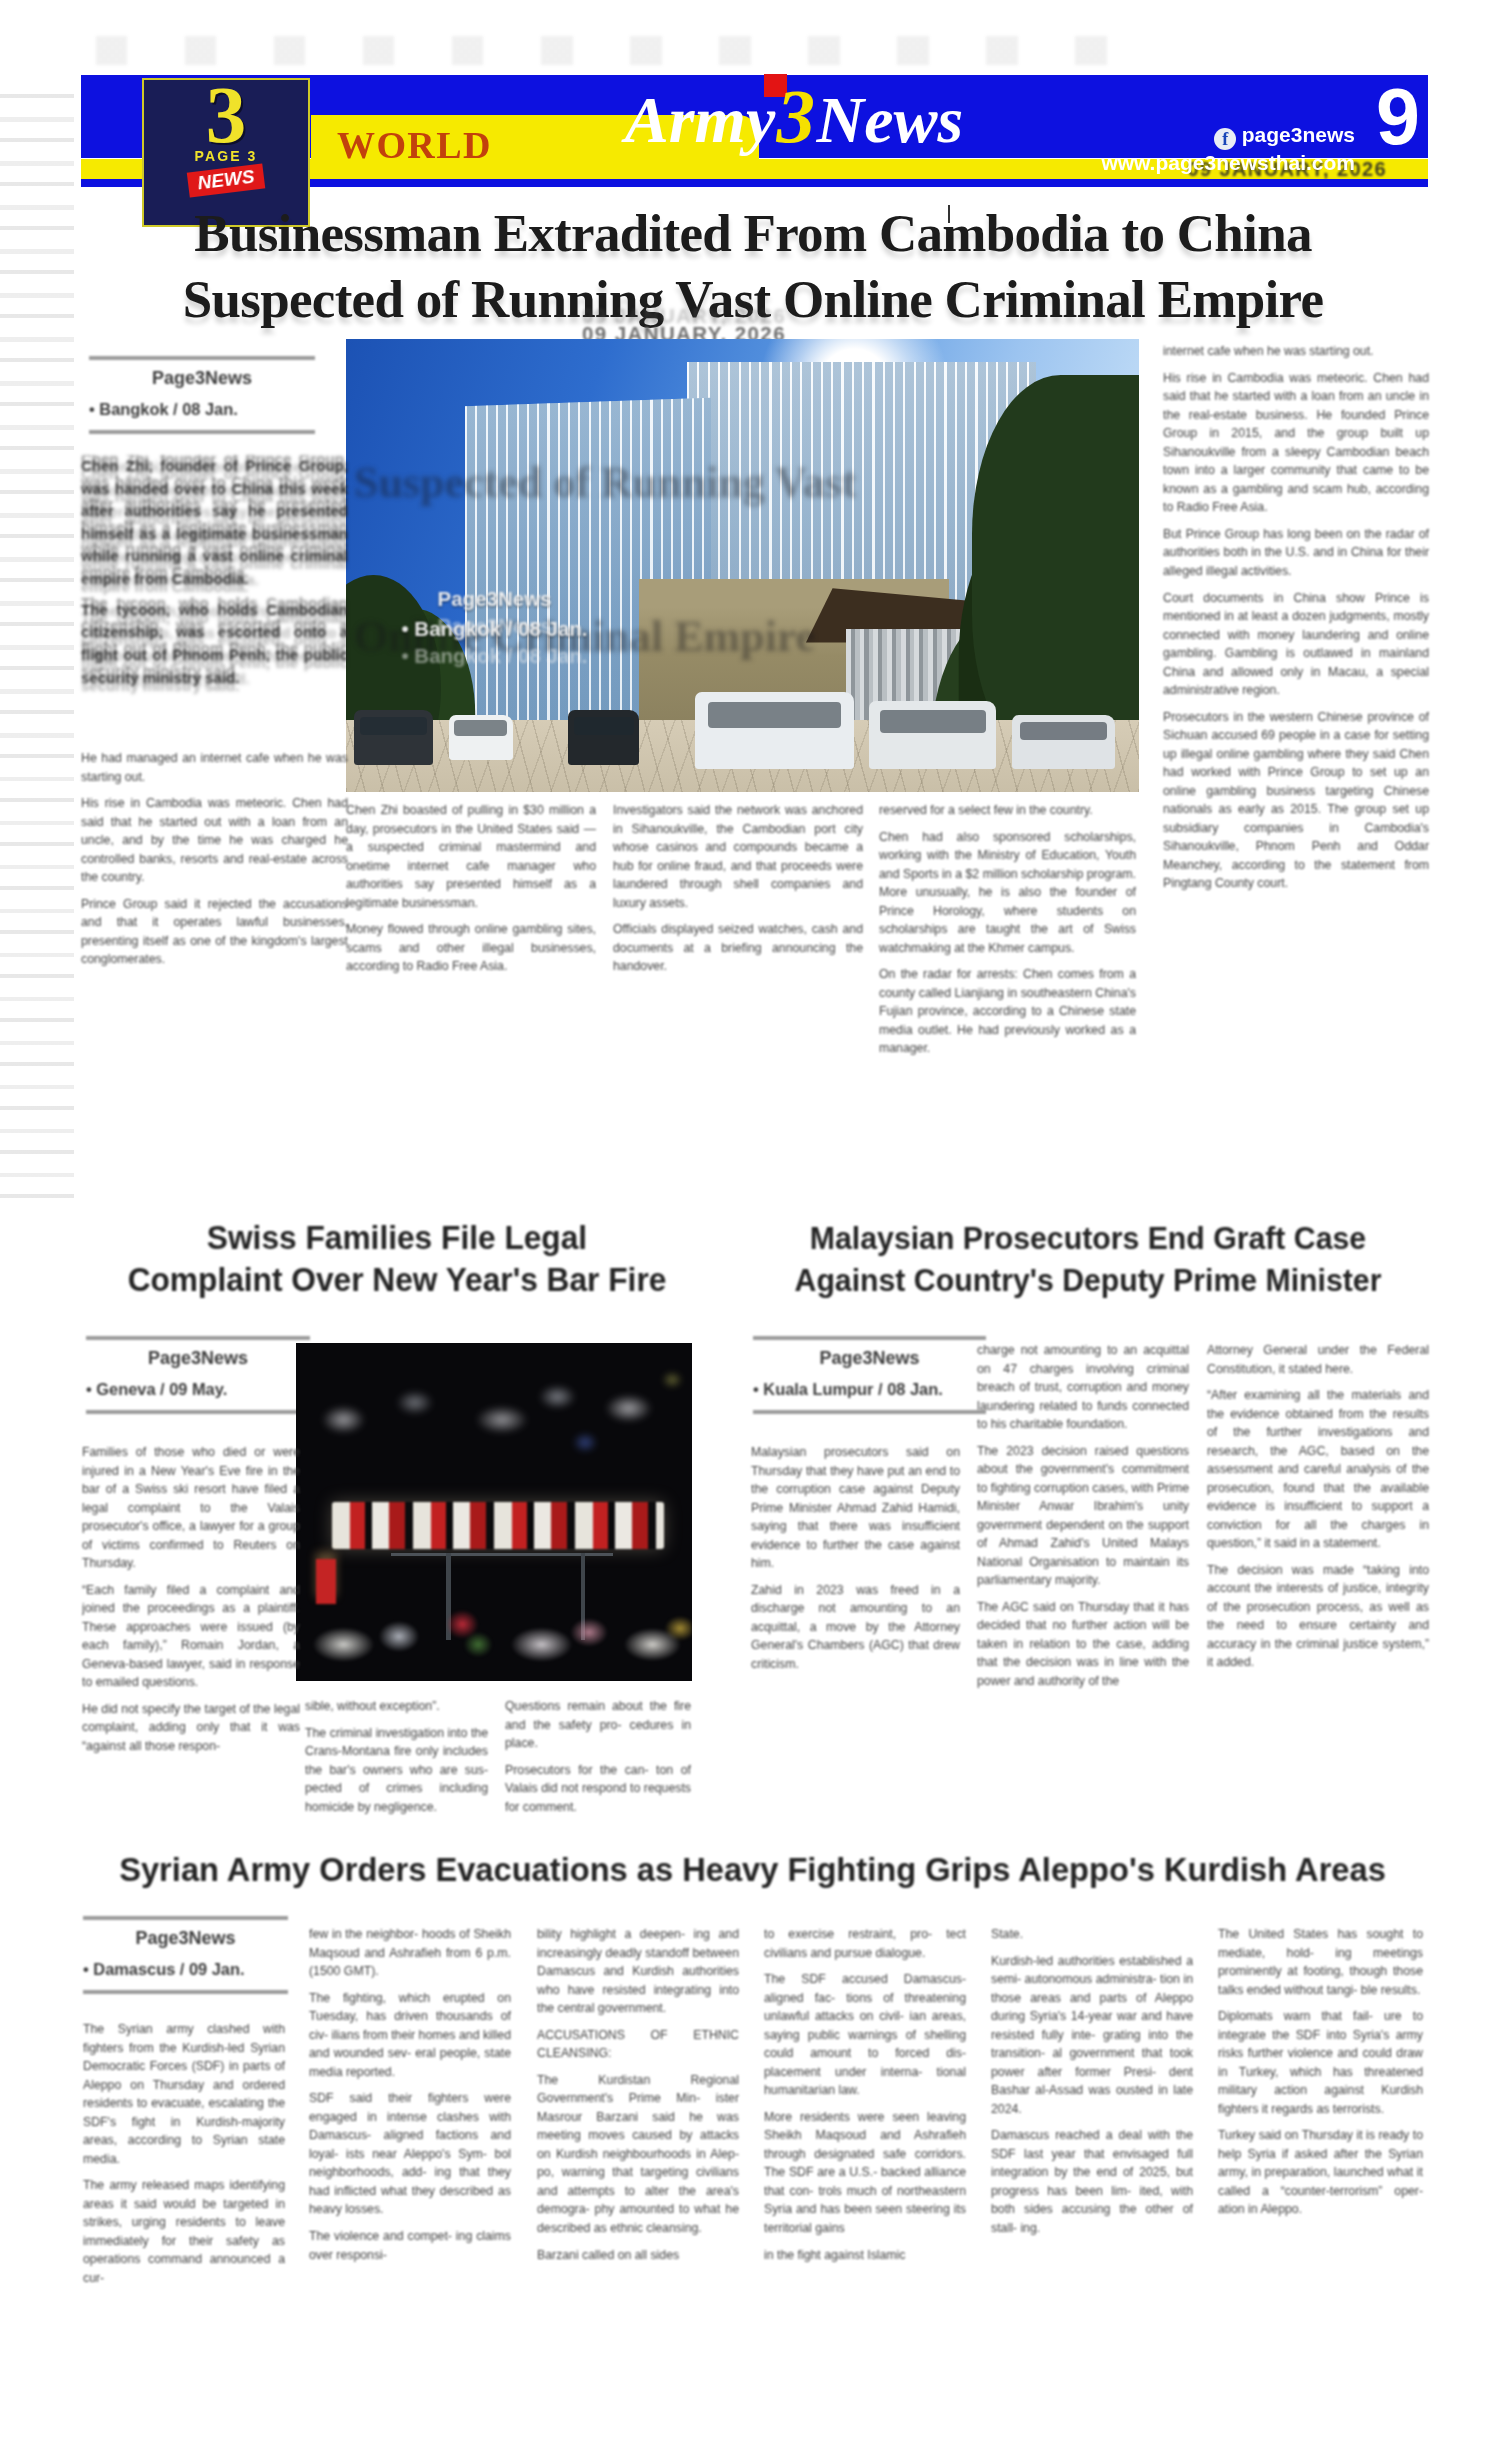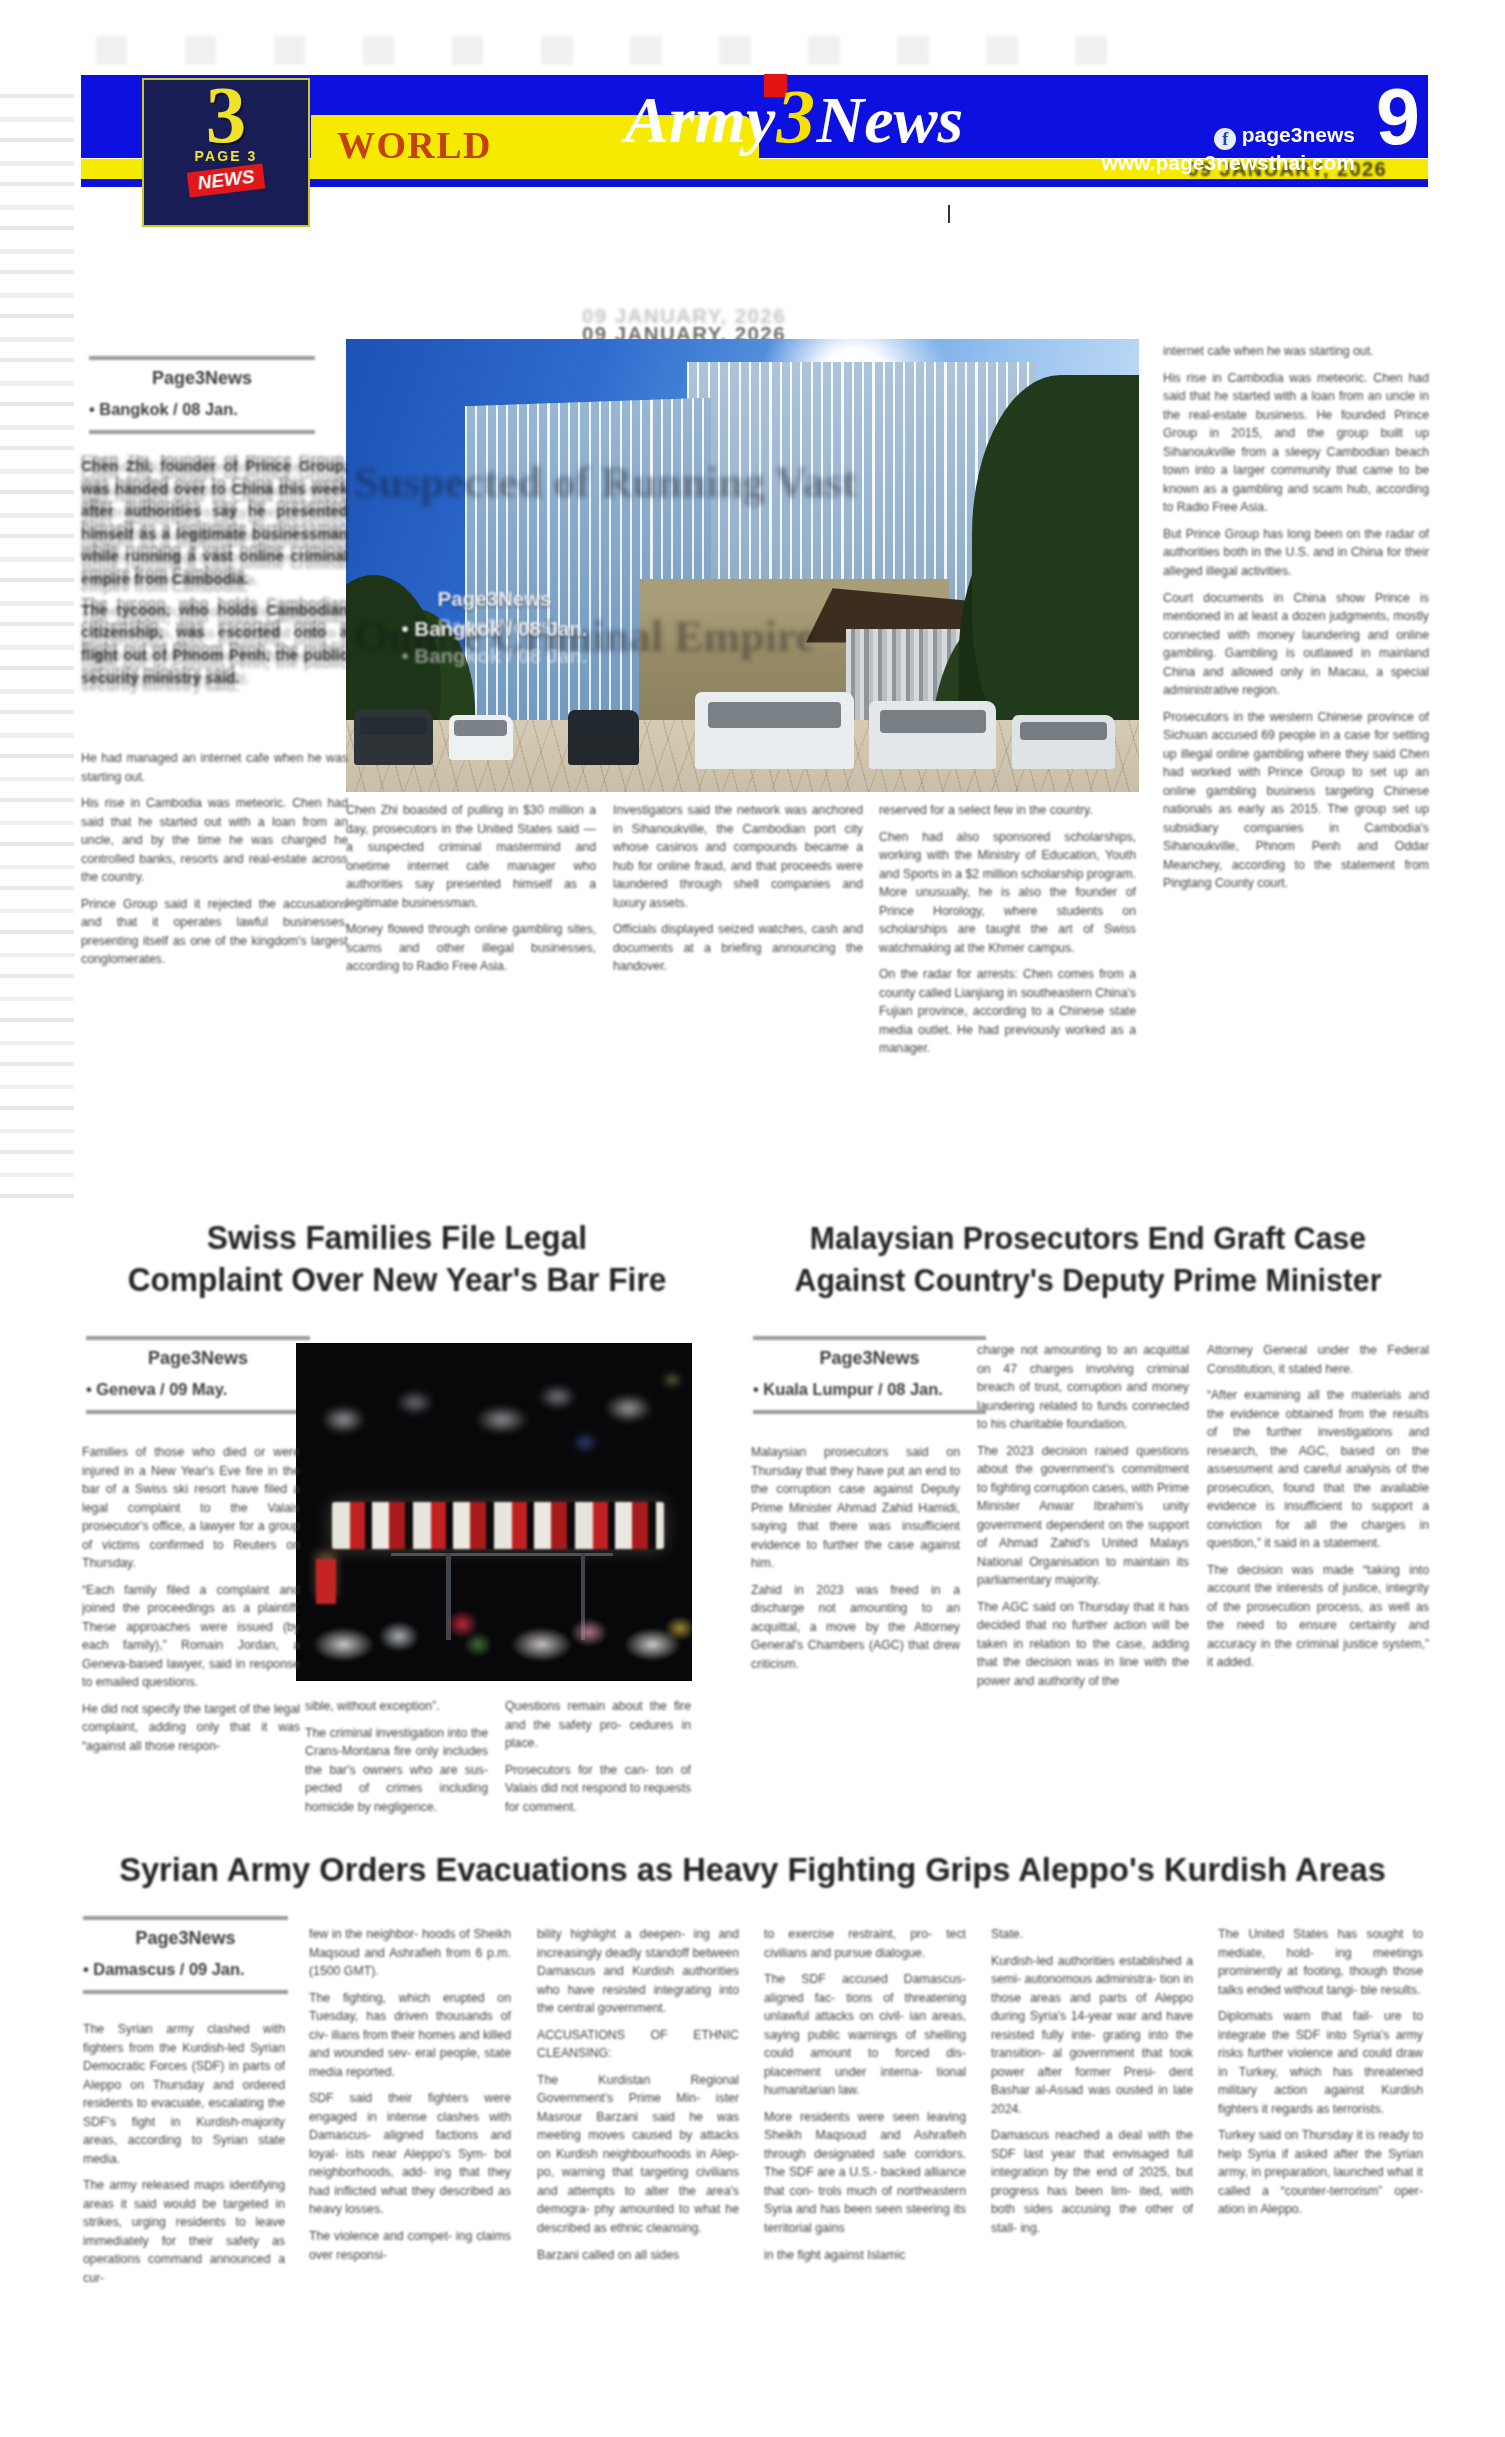--- a/index.html
+++ b/index.html
@@ -155,20 +155,22 @@
     </div>
 
     <div class="social-row">
       <div><span class="fb-icon">f</span><span>page3news</span></div>
       <div>www.page3newsthai.com</div>
     </div>
     <div class="page-number">9</div>
   </div>
 
   <div class="main-headline">
+    <div>Businessman Extradited From Cambodia to China</div>
+    <div>Suspected of Running Vast Online Criminal Empire</div>
   </div>
 
   <div class="ghost-date" style="left:582px;top:322px;">09 JANUARY, 2026</div>
 
   <div class="byline" style="left:89px;top:356px;width:226px;">
     <div class="rule"></div>
     <div class="src">Page3News</div>
     <div class="place">• Bangkok  /  08 Jan.</div>
     <div class="rule"></div>
   </div>

